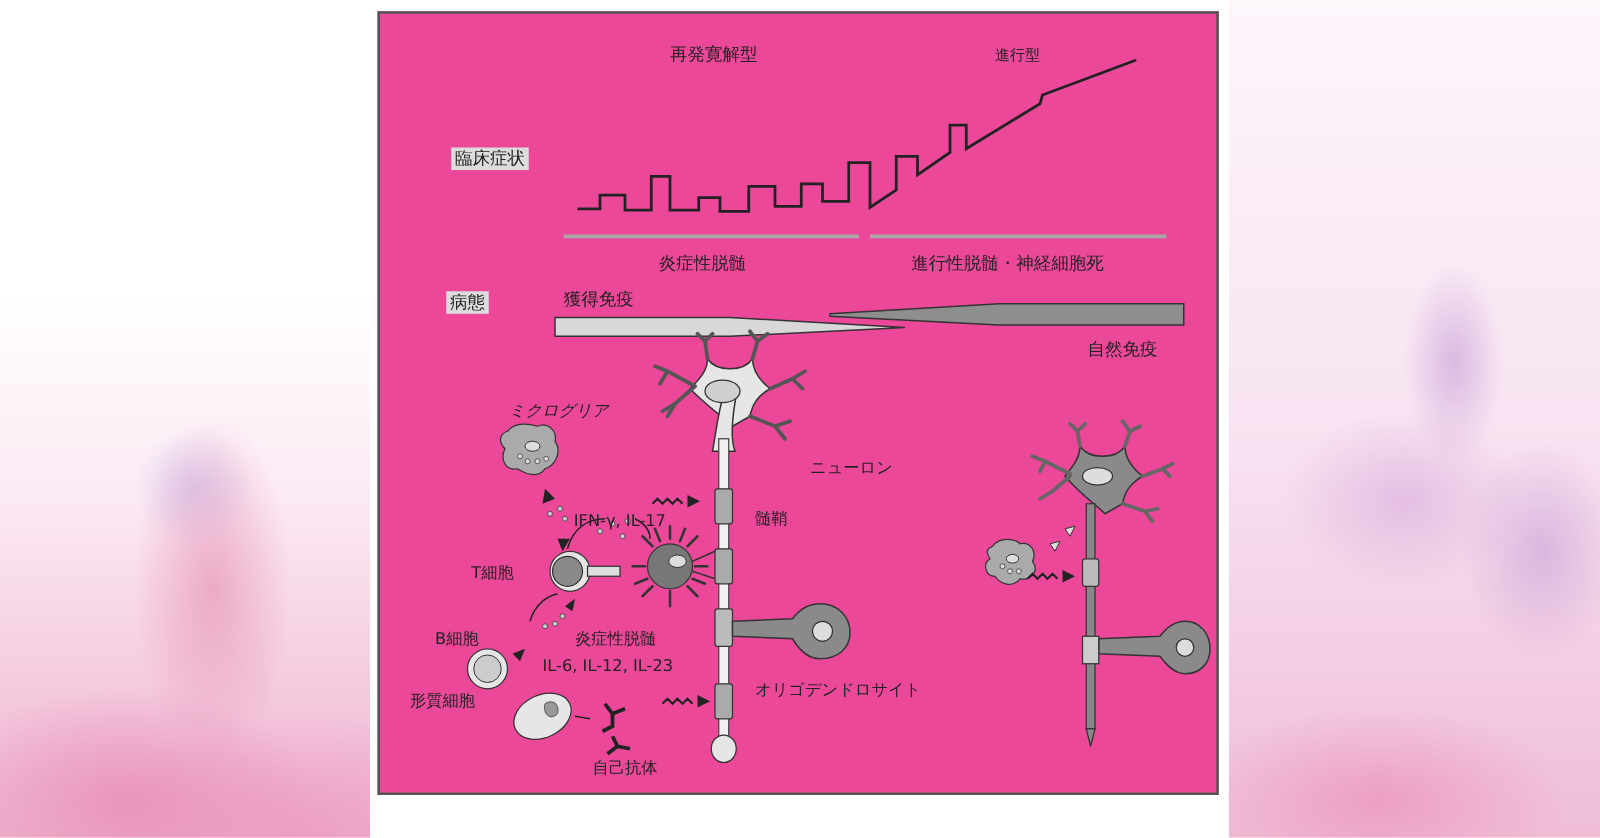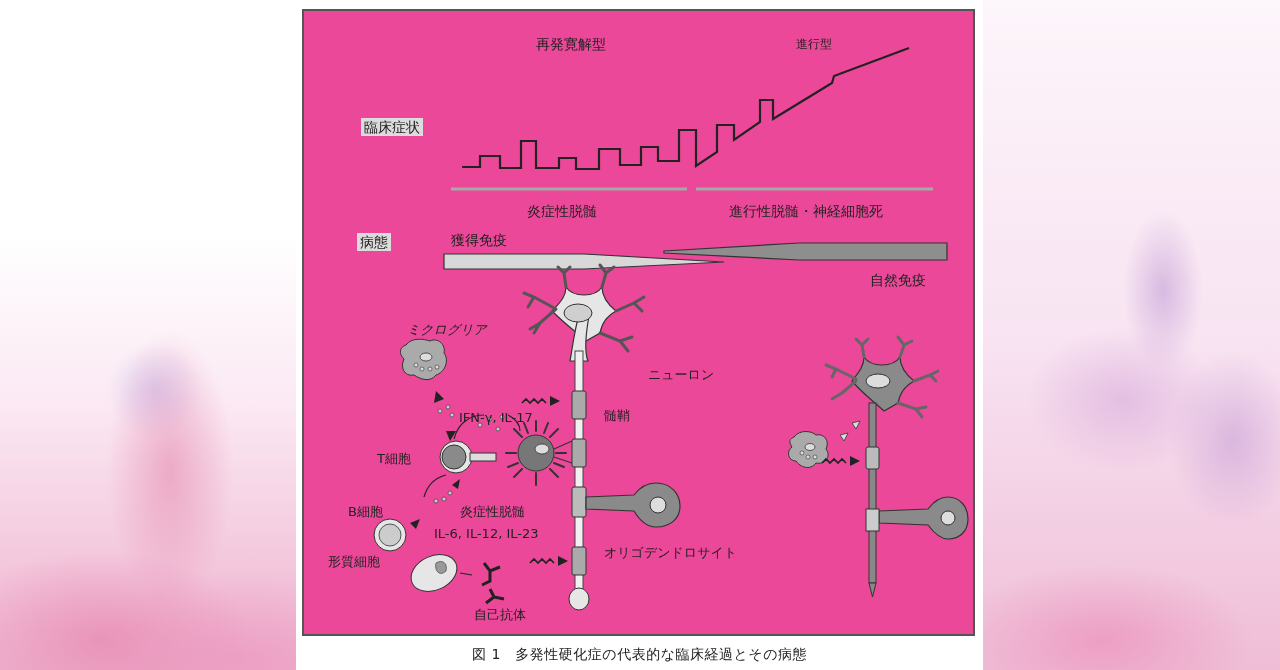--- a/index.html
+++ b/index.html
@@ -193,14 +193,13 @@
     <div class="label" style="left:300px; top:397px;">髄鞘</div>
     <div class="label" style="left:73px; top:440px;">T細胞</div>
     <div class="label" style="left:44px; top:493px;">B細胞</div>
     <div class="label" style="left:156px; top:493px;">炎症性脱髄</div>
     <div class="label" style="left:130px; top:515px;">IL-6, IL-12, IL-23</div>
     <div class="label" style="left:300px; top:534px;">オリゴデンドロサイト</div>
     <div class="label" style="left:24px; top:543px;text-align:center;">形質細胞</div>
     <div class="label" style="left:170px; top:596px;">自己抗体</div>
   </div>
 
-  <div class="caption">図 1　多発性硬化症の代表的な臨床経過とその病態</div>
 </div>
 
 </body></html>

